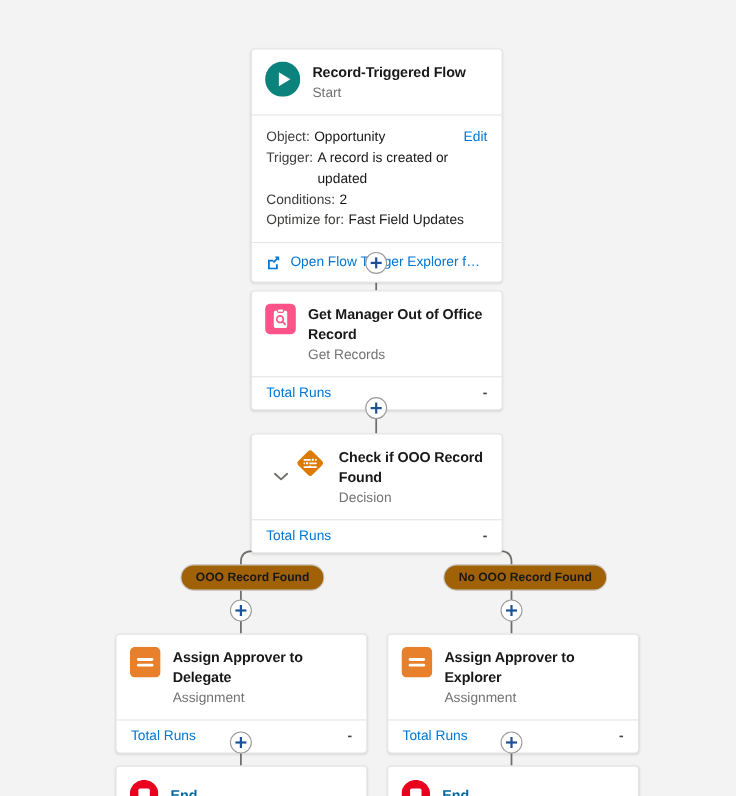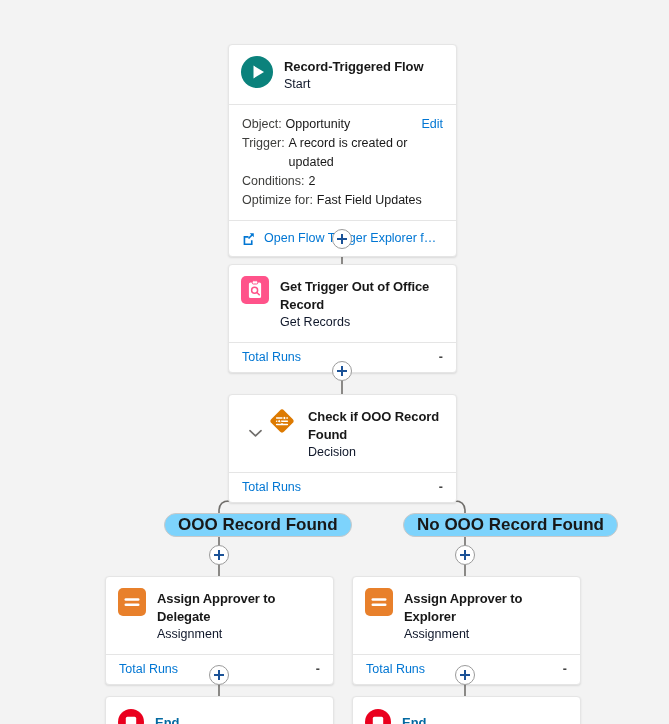--- a/index.html
+++ b/index.html
@@ -71,21 +71,21 @@
   }
   .node-title {
     font-size: 13px;
     font-weight: bold;
     color: #181818;
     line-height: 16px;
     letter-spacing: -0.1px;
   }
   .node-sub {
     font-size: 12.5px;
-    color: #0f172a;
+    color: #737373;
     line-height: 17px;
     margin-top: 1px;
   }
   
   .divider {
     height: 1px;
     background: #e5e5e5;
     width: 100%;
   }
   .start-body {
@@ -173,25 +173,25 @@
   .plus::before, .plus::after {
     content: "";
     position: absolute;
     background: #1b5297;
   }
   .plus::before { width: 10px; height: 1.6px; }
   .plus::after  { width: 1.6px; height: 10px; }
   
   .pill {
     position: absolute;
-    background: #7dd3fc;
+    background: #a16207;
     border: 1px solid #c9c9c9;
     border-radius: 20px;
     padding: 4px 13px;
-    font-size: 17px;
+    font-size: 11px;
     font-weight: bold;
     color: #181818;
     white-space: nowrap;
     box-sizing: border-box;
     cursor: pointer;
     line-height: 14px;
   }
 </style>
 </head>
 <body>
@@ -275,21 +275,21 @@
         <svg width="28" height="28" viewBox="0 0 28 28">
           <rect x="0" y="0" width="28" height="28" rx="5" fill="#ff538a"></rect>
           <path d="M9.5 6.5 h9 a1.6 1.6 0 0 1 1.6 1.6 v12.4 a1.6 1.6 0 0 1 -1.6 1.6 h-9 a1.6 1.6 0 0 1 -1.6 -1.6 V8.1 a1.6 1.6 0 0 1 1.6 -1.6 Z" fill="#ffffff"></path>
           <rect x="11.2" y="4.8" width="5.6" height="3.2" rx="1.2" fill="#ffffff"></rect>
           <rect x="11.2" y="4.8" width="5.6" height="3.2" rx="1.2" fill="none" stroke="#ff538a" stroke-width="1"></rect>
           <circle cx="13.6" cy="14.2" r="3" fill="none" stroke="#ff538a" stroke-width="1.5"></circle>
           <path d="M15.9 16.5 L18.2 18.8" stroke="#ff538a" stroke-width="1.6" stroke-linecap="round"></path>
         </svg>
       </span>
       <span class="node-text">
-        <span class="node-title">Get Trigger Out of Office Record</span>
+        <span class="node-title">Get Manager Out of Office Record</span>
         <div class="node-sub">Get Records</div>
       </span>
     </div>
     <div class="divider"></div>
     <div class="runs">
       <span class="runs-label">Total Runs</span>
       <span class="runs-value">-</span>
     </div>
   </div>
 

